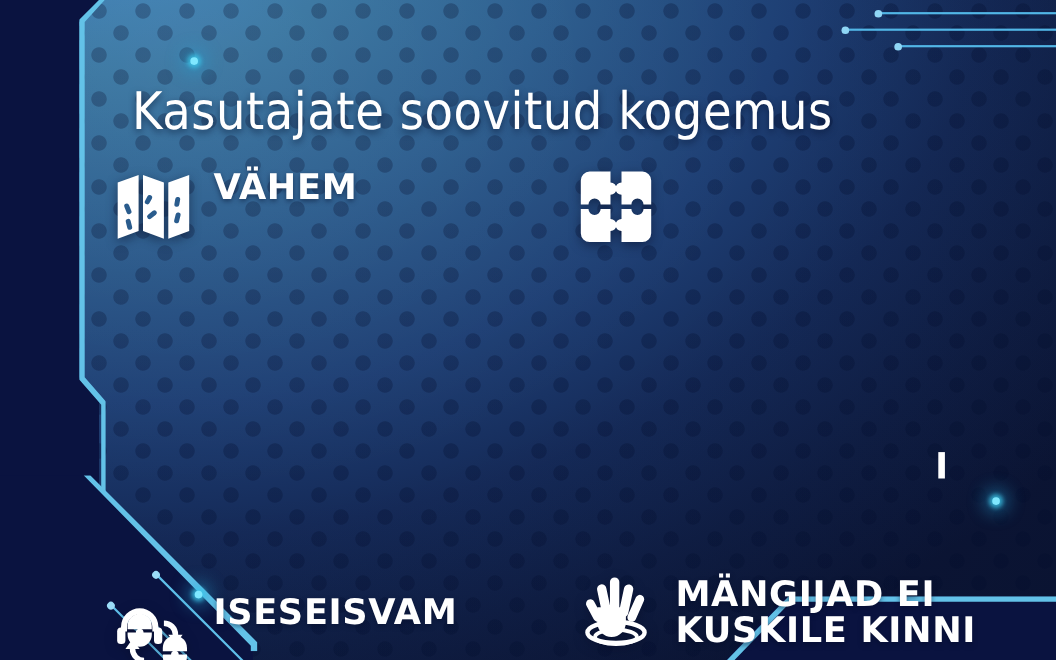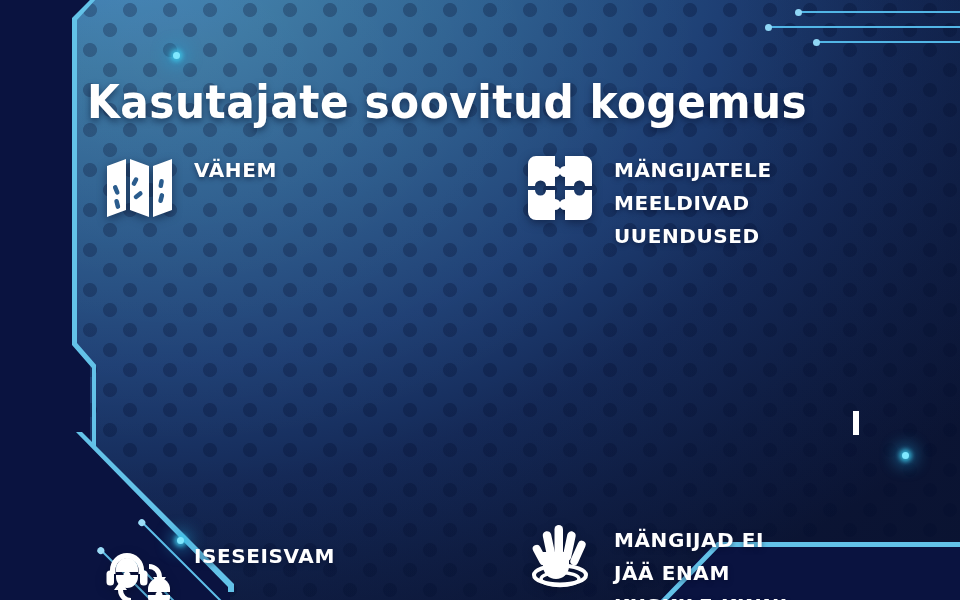--- a/index.html
+++ b/index.html
@@ -118,24 +118,24 @@
   }
   .tick {
     position: absolute;
     width: 6px; height: 24px;
     background: #ffffff;
   }
 
   
   .title {
     position: absolute;
-    left: 87px;
+    left: 120px;
     top: 74px;
     font-size: 47px;
-    font-weight: 700;
+    font-weight: 400;
     letter-spacing: 0.5px;
     color: #ffffff;
     text-shadow: 0 3px 7px rgba(4,12,40,0.55);
     font-stretch: condensed;
     font-family: "DejaVu Sans", sans-serif;
     white-space: nowrap;
   }
 
   .grid {
     position: absolute;
@@ -155,21 +155,21 @@
     flex: 0 0 auto;
     width: 72px;
     height: 72px;
     filter: drop-shadow(0 3px 5px rgba(3,10,36,0.5));
   }
   .feature.mid .ico { margin-top: 4px; }
   .feature .txt {
     color: #ffffff;
     font-family: "DejaVu Sans", sans-serif;
     font-weight: 700;
-    font-size: 20px;
+    font-size: 32px;
     line-height: 33px;
     letter-spacing: 0.6px;
     text-transform: uppercase;
     text-shadow: 0 2px 5px rgba(4,12,40,0.5);
     padding-top: 2px;
   }
   .feature .txt span { display: block; white-space: nowrap; }
 
   
   .f3 { margin-top: 196px; }
@@ -234,25 +234,20 @@
       <div class="ico">
         <svg viewBox="0 0 72 72" width="72" height="72" aria-hidden="true">
           <g fill="#ffffff">
             <path d="M12 4 h19 v10 a5.5 5.5 0 1 1 0 11 v9 H22 a5.5 5.5 0 1 0 -11 0 H4 V12 a8 8 0 0 1 8 -8 Z"></path>
             <path d="M60 4 H41 v10 a5.5 5.5 0 1 0 0 11 v9 h9 a5.5 5.5 0 1 1 11 0 h7 V12 a8 8 0 0 0 -8 -8 Z"></path>
             <path d="M12 68 h19 V58 a5.5 5.5 0 1 0 0 -11 v-9 H22 a5.5 5.5 0 1 1 -11 0 H4 v22 a8 8 0 0 0 8 8 Z"></path>
             <path d="M60 68 H41 V58 a5.5 5.5 0 1 1 0 -11 v-9 h9 a5.5 5.5 0 1 0 11 0 h7 v22 a8 8 0 0 1 -8 8 Z"></path>
           </g>
         </svg>
       </div>
-      <div class="txt">
-        <span>MÄNGIJATELE</span>
-        <span>MEELDIVAD</span>
-        <span>UUENDUSED</span>
-      </div>
     </div>
 
     <div class="feature mid f3">
       <div class="ico">
         <svg viewBox="0 0 72 72" width="72" height="72" aria-hidden="true">
           <g fill="#ffffff">
 
             <path d="M6 28 a17 17 0 0 1 34 0 v4 h-5.5 v-4 a11.5 11.5 0 0 0 -23 0 v4 H6 Z"></path>
             <rect x="2.5" y="28.5" width="7.5" height="15" rx="3.5"></rect>
             <rect x="36" y="28.5" width="7.5" height="15" rx="3.5"></rect>
@@ -287,19 +282,18 @@
 
             <path d="M19 30 h26 v14 a13 13 0 0 1 -13 13 h0 a13 13 0 0 1 -13 -13 Z"></path>
           </g>
 
           <ellipse cx="36" cy="53" rx="26" ry="9.5" fill="none" stroke="#ffffff" stroke-width="4"></ellipse>
           <ellipse cx="36" cy="57" rx="19" ry="6.5" fill="none" stroke="#ffffff" stroke-width="3.5"></ellipse>
         </svg>
       </div>
       <div class="txt">
         <span>MÄNGIJAD EI</span>
-        <span>JÄÄ ENAM</span>
         <span>KUSKILE KINNI</span>
       </div>
     </div>
 
   </div>
 </div>
 
 </body></html>

